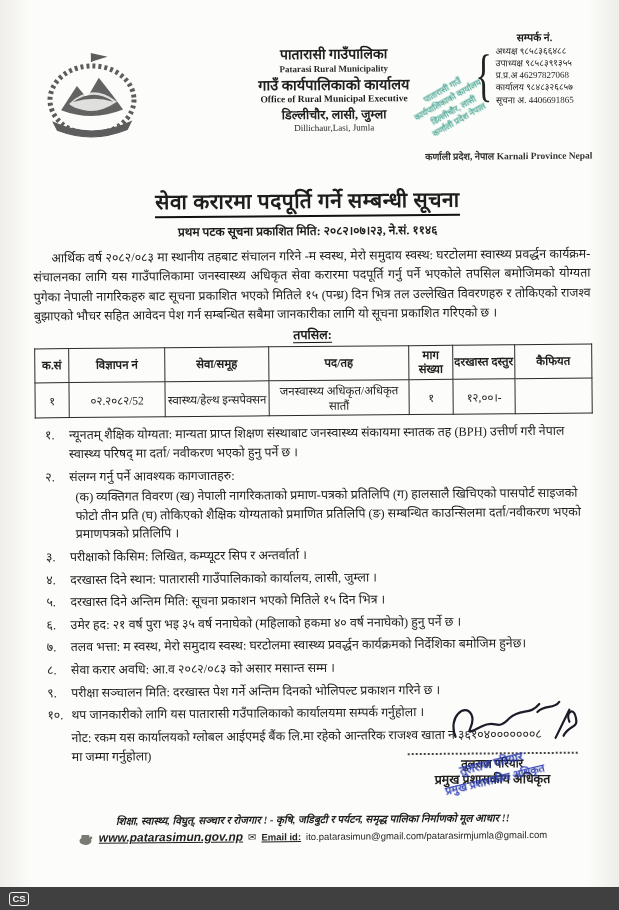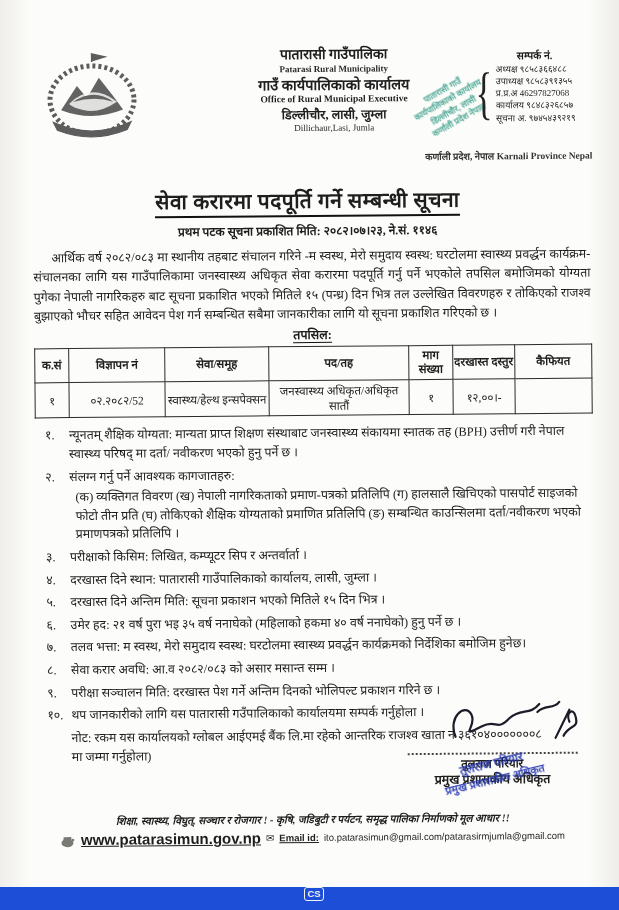--- a/index.html
+++ b/index.html
@@ -22,21 +22,21 @@
   .hdr-center .np3 { font-size:12.5px; font-weight:bold; margin-top:2px; }
   .hdr-center .en3 { font-size:9px; }
 
   .green-stamp {
     position:absolute; left:394px; top:84px; width:120px;
     transform:rotate(-29deg);
     color:rgba(34,148,126,0.78); font-size:8.5px; font-weight:bold;
     text-align:center; line-height:1.35; filter:blur(0.2px);
   }
 
-  .contact { position:absolute; right:16px; top:50px; width:130px;margin-left:19px; }
+  .contact { position:absolute; right:16px; top:32px; width:130px;margin-left:19px; }
   .contact .c-title { text-align:center; font-weight:bold; font-size:10.5px; margin-bottom:1px; }
   .contact .c-body { display:flex; align-items:center; }
   .contact .brace { font-size:58px; font-weight:200; line-height:58px; transform:scaleX(.6); margin-right:-2px; color:#222; }
   .contact .c-lines { font-size:9px; font-weight:normal; line-height:1.35; white-space:nowrap; }
 
   .province { position:absolute; right:24px; top:151px; font-size:9.5px; font-weight:bold; color:#333; }
 
   
   .title-wrap { position:absolute; left:0; right:0; top:186px; text-align:center; }
   .title { display:inline-block; font-size:21px; font-weight:bold;
@@ -69,30 +69,30 @@
   .sig .s-name { font-size:11.5px; font-weight:bold; margin-top:1px; }
   .sig .s-title { font-size:12.5px; font-weight:bold; }
   .blue-stamp { position:absolute; left:8px; top:58px; width:200px; transform:rotate(-13deg);
     color:#2336ad; font-weight:bold; text-align:center; opacity:.9; filter:blur(.3px); }
   .blue-stamp .l1 { font-size:12px; } .blue-stamp .l2 { font-size:11px; }
 
   
   .footer { position:absolute; left:0; right:0; top:812px; text-align:center; }
   .slogan { font-size:10.4px; font-weight:bold; font-style:italic; }
   .weblinks { margin-top:3px; display:flex; justify-content:center; align-items:center; gap:5px; font-size:10px; }
-  .weblinks .www { font-weight:bold; text-decoration:underline; font-family:"Liberation Sans",sans-serif; font-size:15px; }
+  .weblinks .www { font-weight:bold; text-decoration:underline; font-family:"Liberation Sans",sans-serif; font-size:12px;font-style:italic; }
   .weblinks .mail-ic { font-size:10px; }
   .weblinks .email-lab { text-decoration:underline; font-family:"Liberation Sans",sans-serif; font-size:9.5px; font-weight:bold; }
   .weblinks .emails { font-family:"Liberation Sans",sans-serif; font-size:9.5px; }
   .fax-ic { position:relative; top:2px; }
 
   
-  .scanbar { position:absolute; left:0; right:0; bottom:0; height:23px; background:#1d4ed8;
+  .scanbar { position:absolute; left:0; right:0; bottom:0; height:23px; background:#404040;
     display:flex; align-items:center; padding-left:9px; gap:7px;
-    font-family:"Liberation Sans","DejaVu Sans",sans-serif;flex-direction:column; }
+    font-family:"Liberation Sans","DejaVu Sans",sans-serif; }
   .cs-badge { border:1.5px solid #f2f2f2; border-radius:3px; color:#f2f2f2;
     font-size:9.5px; font-weight:bold; padding:0 2.5px; line-height:12px; }
   .scan-text { color:#c9c9c9; font-size:11.5px;margin-top:36px; }
 </style>
 </head>
 <body>
 
 <div class="sheet">
 
   <svg class="emblem" viewBox="0 0 106 100">
@@ -126,21 +126,21 @@
 
   <div class="contact">
     <div class="c-title">सम्पर्क नं.</div>
     <div class="c-body">
       <span class="brace">{</span>
       <div class="c-lines">
         <div><span>अध्यक्ष</span> <span>९८५८३६६४८८</span></div>
         <div><span>उपाध्यक्ष</span> <span>९८५८३९१३५५</span></div>
         <div><span>प्र.प्र.अ</span> <span>46297827068</span></div>
         <div><span>कार्यालय</span> <span>९८४८३२६८५७</span></div>
-        <div><span>सूचना अ.</span> <span>९७४५४३९२१९</span></div>
+        <div><span>सूचना अ.</span> <span>4406691865</span></div>
       </div>
     </div>
   </div>
 
   <div class="province">कर्णाली प्रदेश, नेपाल  Karnali Province Nepal</div>
 
   <div class="title-wrap">
     <div class="title">सेवा करारमा पदपूर्ति गर्ने सम्बन्धी सूचना</div>
     <div class="subtitle">प्रथम पटक सूचना प्रकाशित मिति: २०८२।०७।२३, ने.सं. ११४६</div>
   </div>

